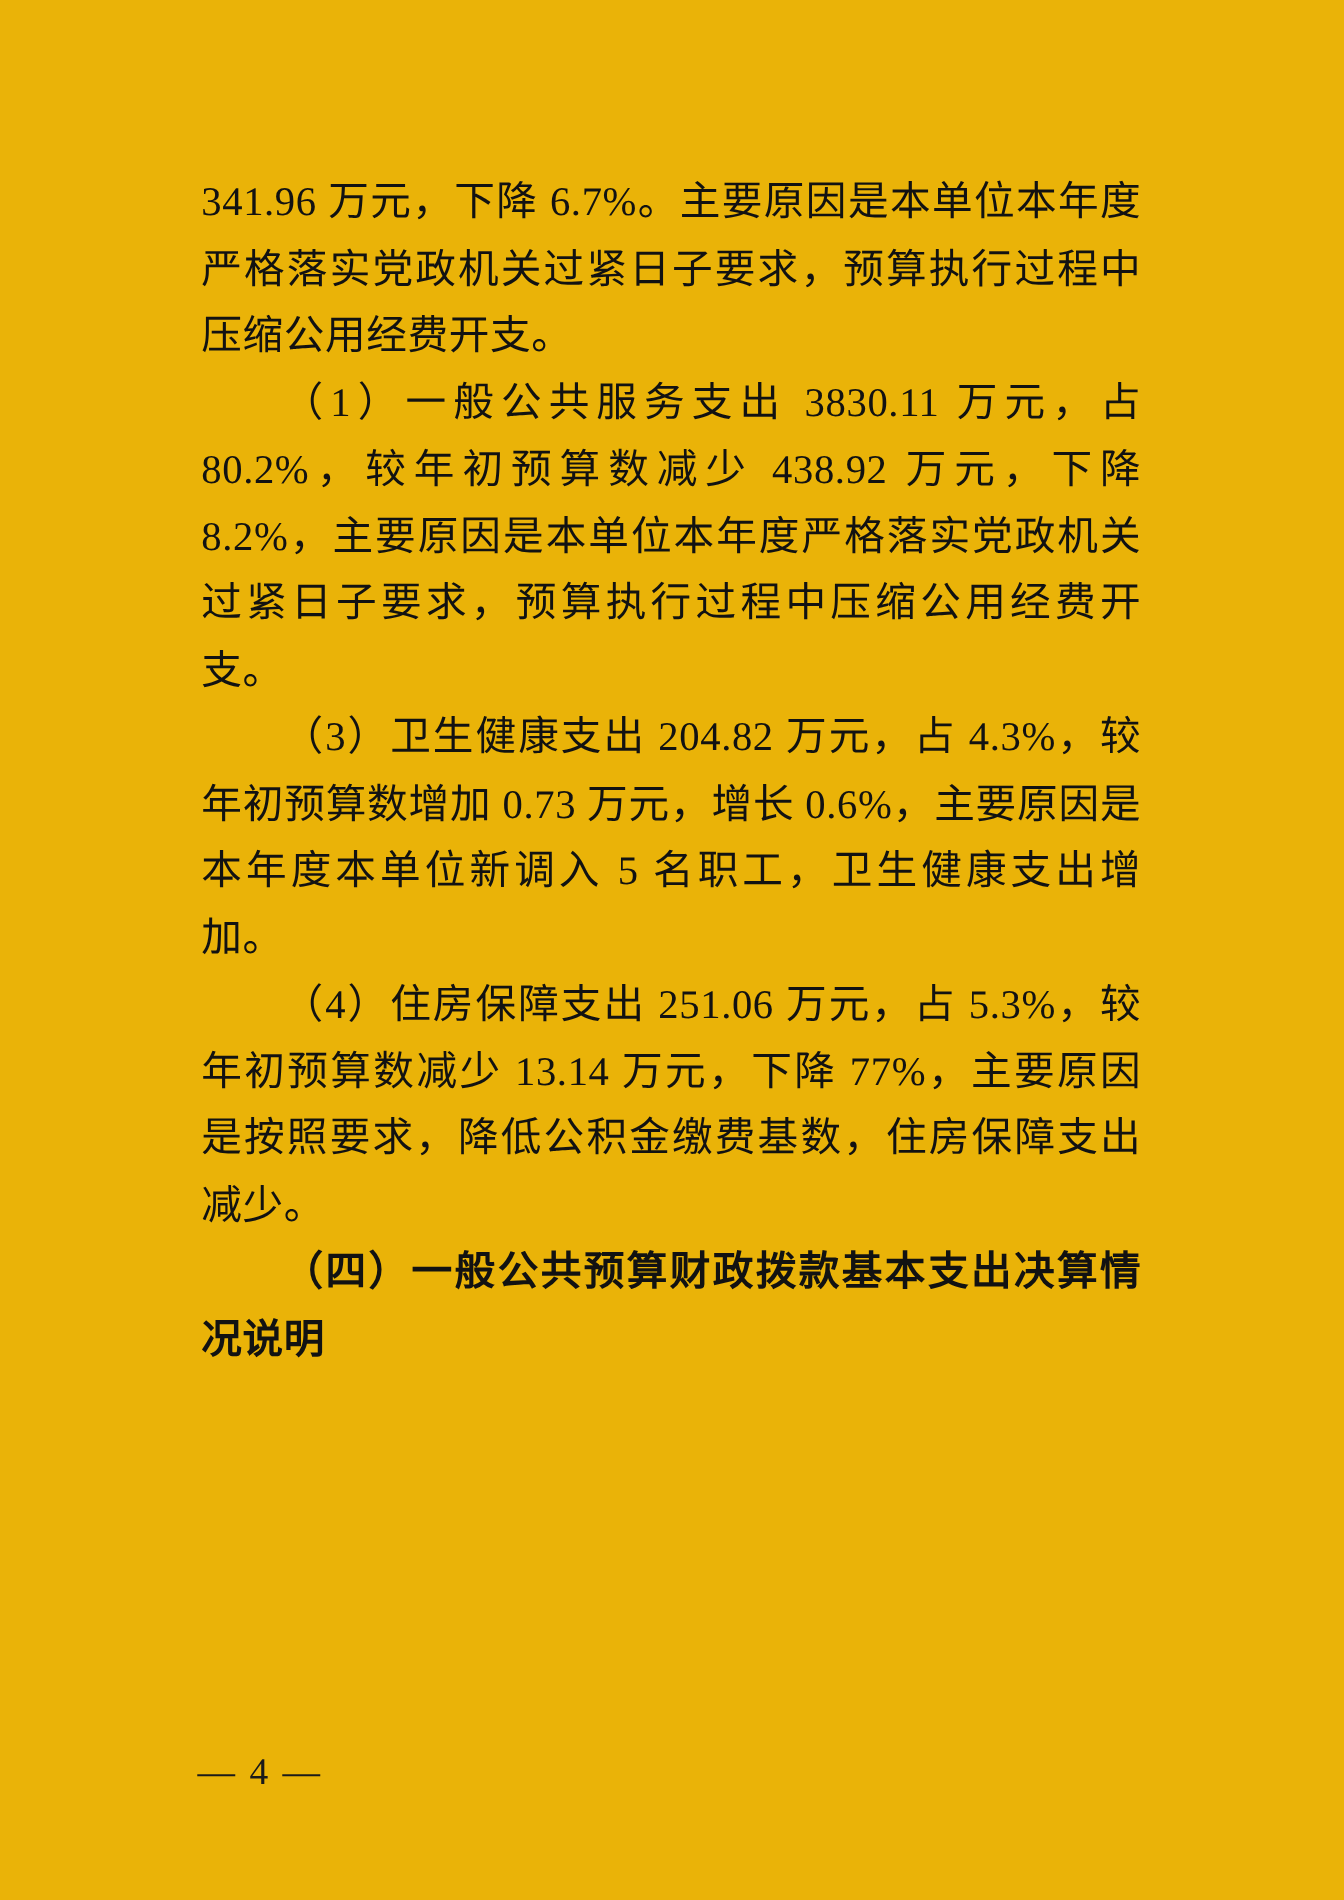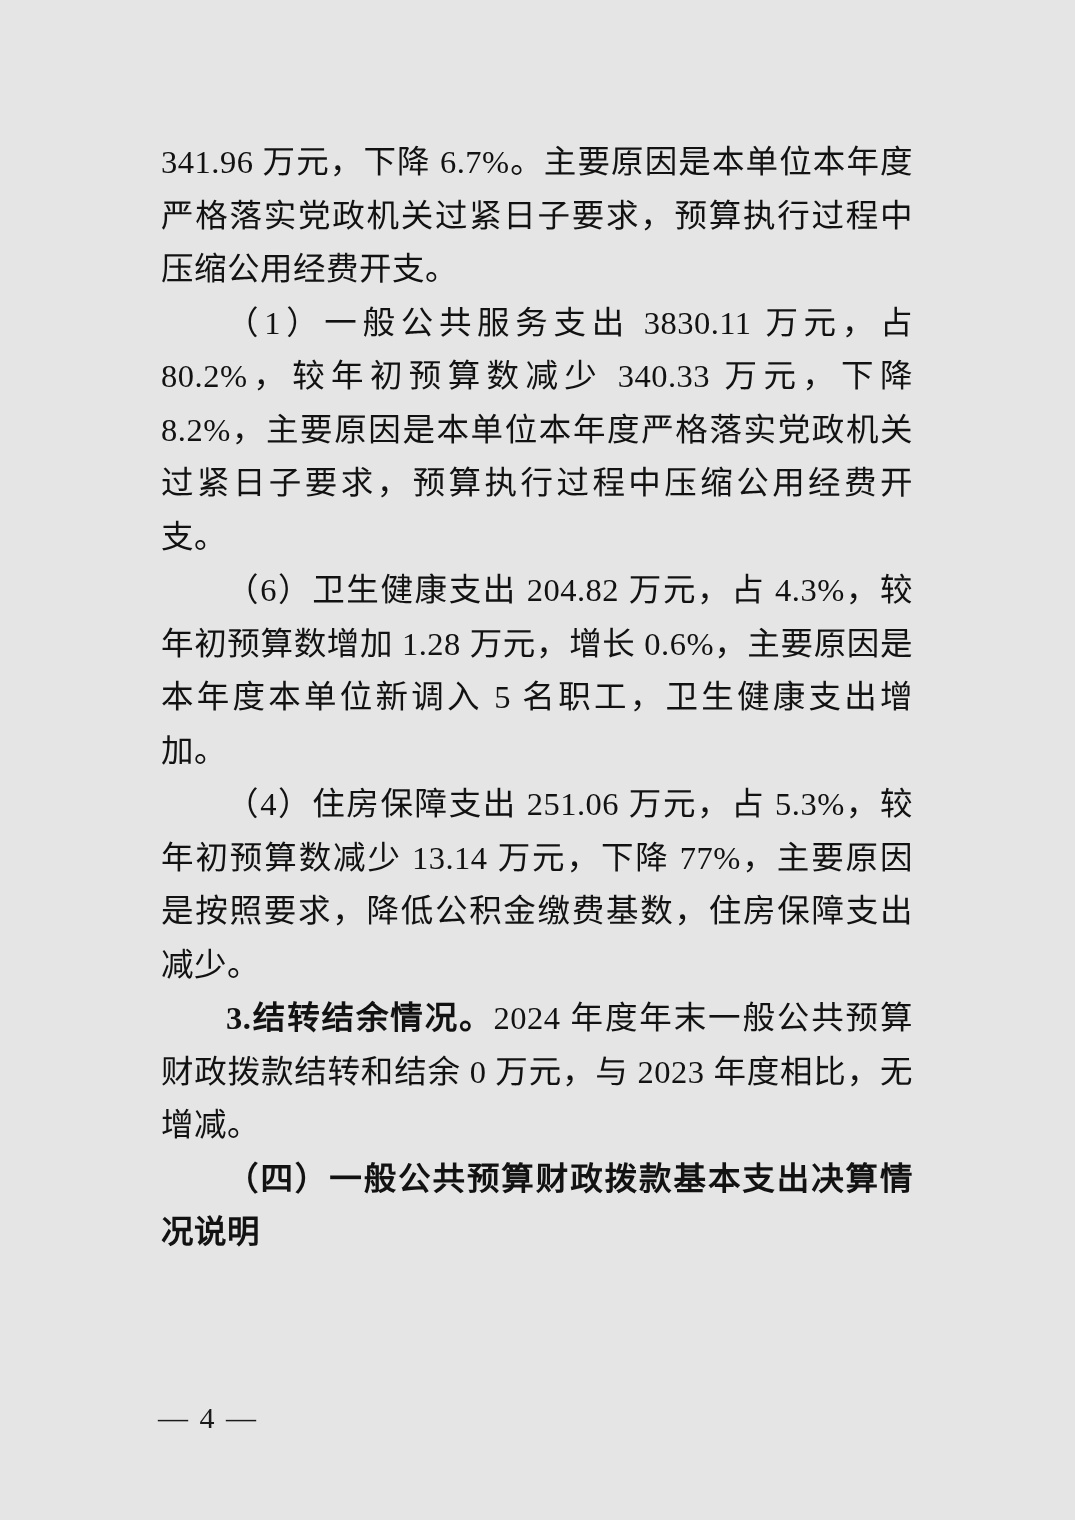--- a/index.html
+++ b/index.html
@@ -11,21 +11,21 @@
     width: 1075px;
     height: 1520px;
     position: relative;
     font-family: "Liberation Serif", "DejaVu Serif", serif;
     color: #121212;
     overflow: hidden;
   }
   .page {
     position: absolute;
     inset: 0;
-    background: #e5e5e5;
+    background: #eab308;
   }
   .content {
     position: absolute;
     left: 161px;
     top: 136px;
     width: 752px;
   }
   .para {
     margin: 0;
     font-size: 32.5px;
@@ -54,28 +54,27 @@
 </head>
 <body>
 
 <div class="page">
 
   <main class="content">
 
     <p class="para no-indent"><span>341.96 万元，下降 6.7%。主要原因是本单位本年度严格落实党政机关过紧日子要求，预算执行过程中压缩公用经费开支。</span></p>
 
 
-    <p class="para"><span>（1）一般公共服务支出 3830.11 万元，占 80.2%，较年初预算数减少 340.33 万元，下降 8.2%，主要原因是本单位本年度严格落实党政机关过紧日子要求，预算执行过程中压缩公用经费开支。</span></p>
+    <p class="para"><span>（1）一般公共服务支出 3830.11 万元，占 80.2%，较年初预算数减少 438.92 万元，下降 8.2%，主要原因是本单位本年度严格落实党政机关过紧日子要求，预算执行过程中压缩公用经费开支。</span></p>
 
 
-    <p class="para"><span>（6）卫生健康支出 204.82 万元，占 4.3%，较年初预算数增加 1.28 万元，增长 0.6%，主要原因是本年度本单位新调入 5 名职工，卫生健康支出增加。</span></p>
+    <p class="para"><span>（3）卫生健康支出 204.82 万元，占 4.3%，较年初预算数增加 0.73 万元，增长 0.6%，主要原因是本年度本单位新调入 5 名职工，卫生健康支出增加。</span></p>
 
     <p class="para"><span>（4）住房保障支出 251.06 万元，占 5.3%，较年初预算数减少 13.14 万元，下降 77%，主要原因是按照要求，降低公积金缴费基数，住房保障支出减少。</span></p>
 
-    <p class="para"><span class="run-bold">3.结转结余情况。</span><span>2024 年度年末一般公共预算财政拨款结转和结余 0 万元，与 2023 年度相比，无增减。</span></p>
 
     <p class="para"><span class="run-bold">（四）一般公共预算财政拨款基本支出决算情况说明</span></p>
 
   </main>
 
   <footer class="footer">
     <span>— 4 —</span>
   </footer>
 
 </div>

